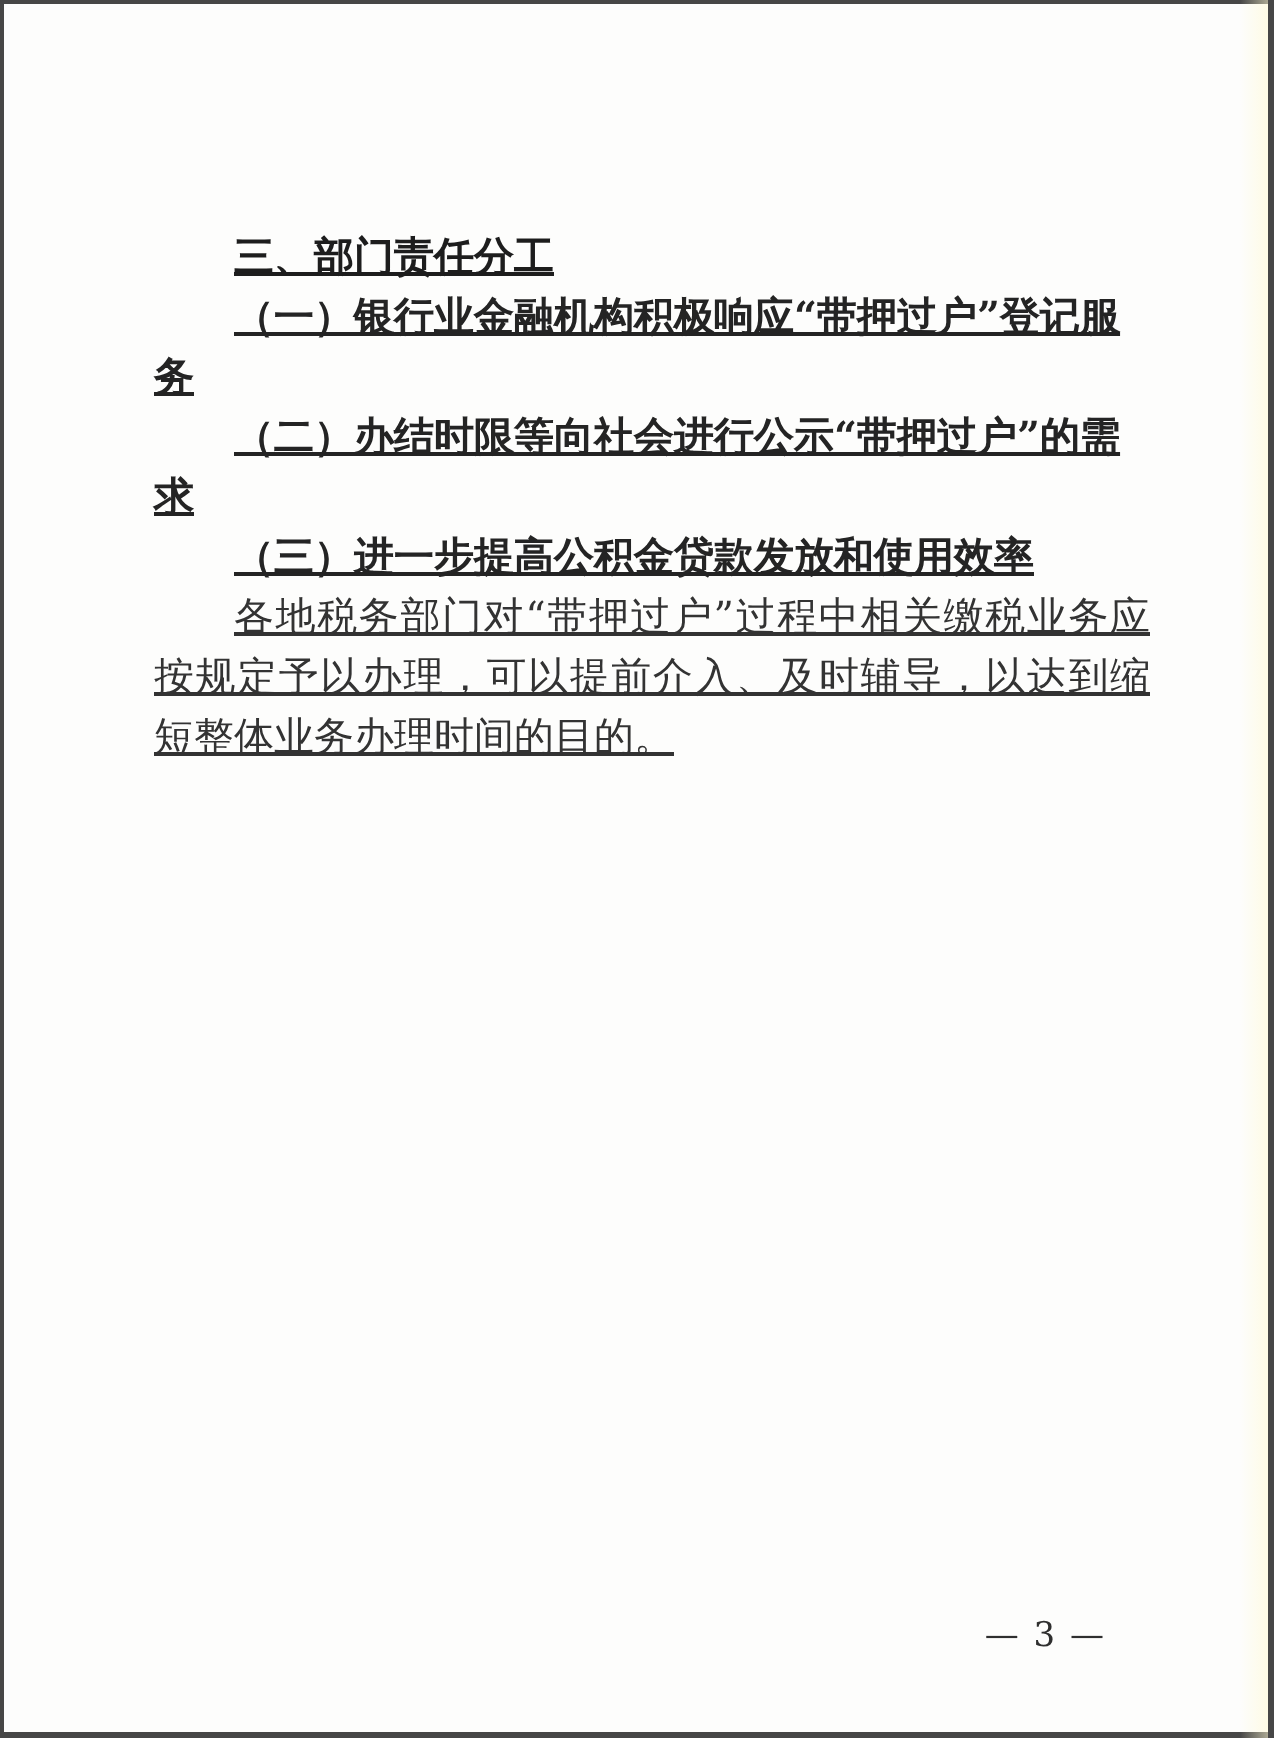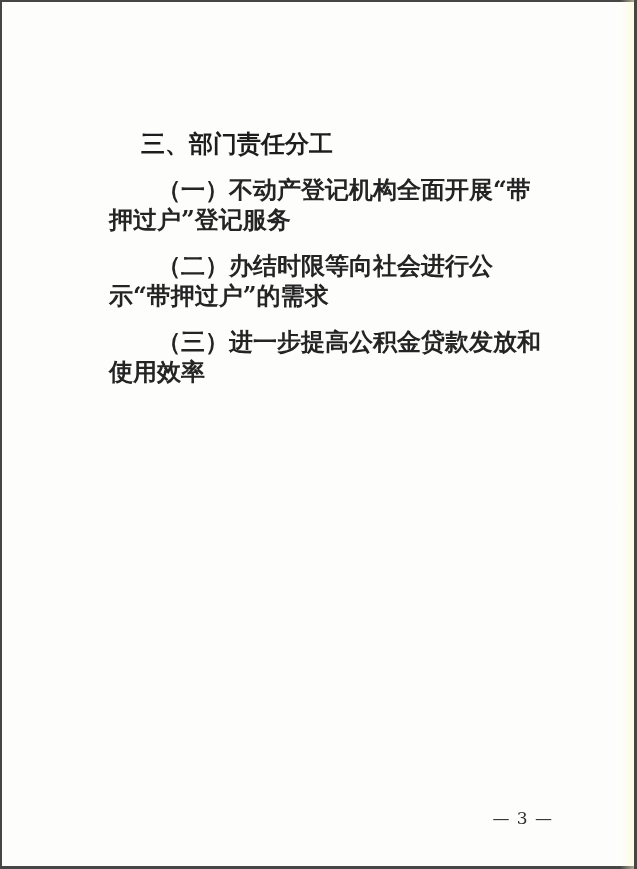--- a/index.html
+++ b/index.html
@@ -33,23 +33,24 @@
     background: linear-gradient(to right, rgba(255,252,228,0), rgba(255,249,210,0.55));
     pointer-events: none;
   }
   .content {
     position: absolute;
     left: 77px;
     top: 113px;
     width: 498px;
   }
   .content div, .content p {
-    font-size: 24px;
+    font-size: 20px;
     line-height: 30px;
-    margin: 16px;
+    margin: 0;
+    text-decoration: underline;
   }
   .heading {
     font-family: "DejaVu Sans", "Liberation Sans", sans-serif;
     font-weight: 700;
     color: var(--heading-ink, #1d1d1d);
     text-indent: 2em;
   }
   .subheading {
     text-indent: 2em;
     font-weight: 600;
@@ -77,20 +78,21 @@
 <div class="page">
   <div class="edge edge-top"></div>
   <div class="edge edge-left"></div>
   <div class="edge edge-right"></div>
   <div class="edge edge-bottom"></div>
   <div class="scan-tint"></div>
 
   <div class="content">
     <div class="heading">三、部门责任分工</div>
     <div id="doc-body">
-        <div class="subheading">（一）不动产登记机构全面开展“带押过户”登记服务</div>
+        <div class="subheading">（一）银行业金融机构积极响应“带押过户”登记服务</div>
         <div class="subheading">（二）办结时限等向社会进行公示“带押过户”的需求</div>
         <div class="subheading">（三）进一步提高公积金贷款发放和使用效率</div>
+        <p class="para">各地税务部门对“带押过户”过程中相关缴税业务应按规定予以办理，可以提前介入、及时辅导，以达到缩短整体业务办理时间的目的。</p>
       </div>
   </div>
 
   <div class="page-number">— 3 —</div>
 </div>
 
 </body></html>

